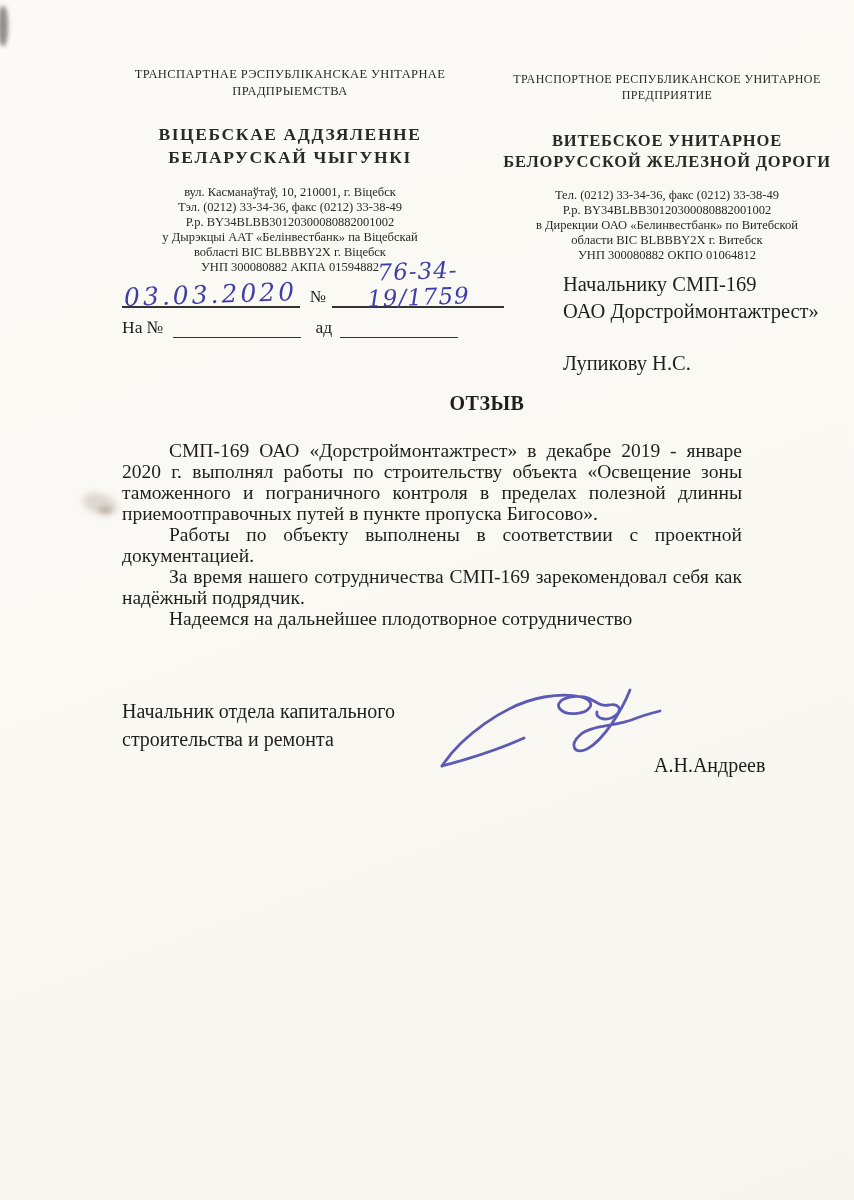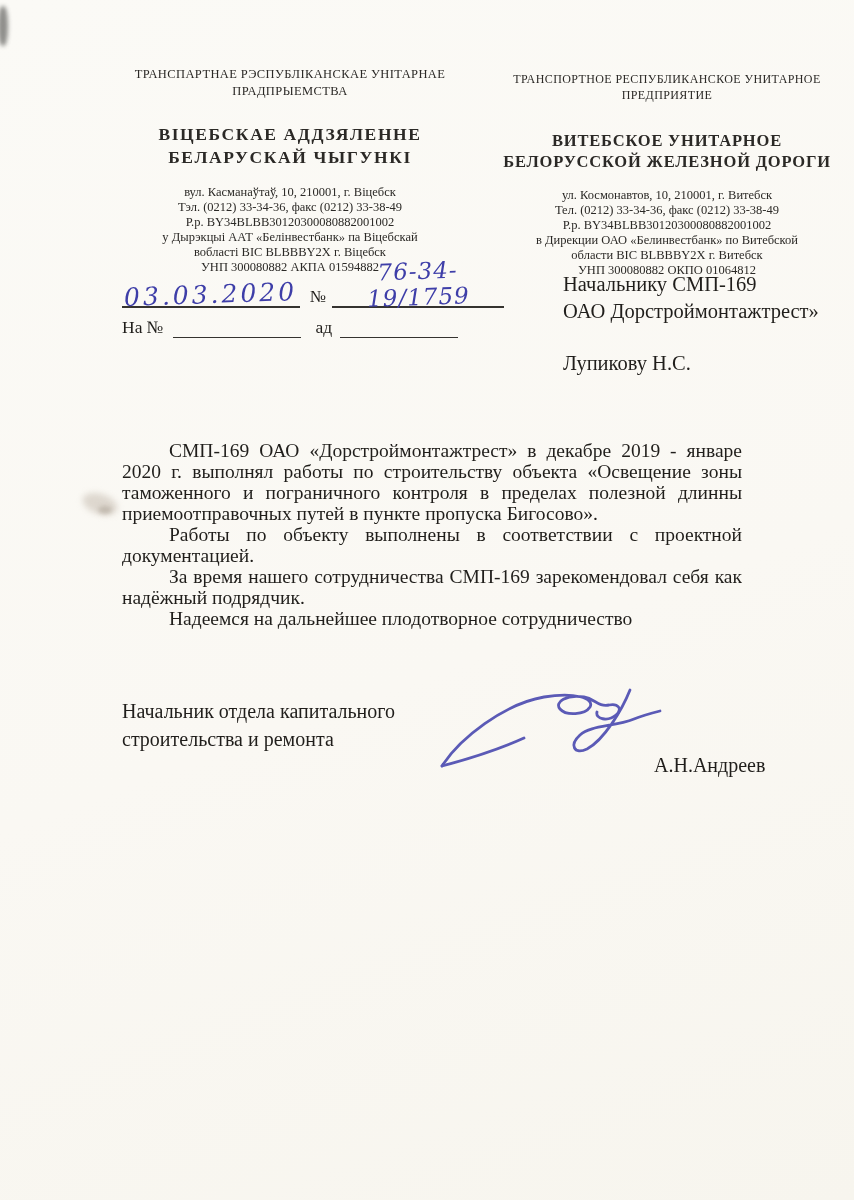--- a/index.html
+++ b/index.html
@@ -89,21 +89,20 @@
     </div>
   </div>
 
   <div class="lh-col lh-right">
     <div class="org-type">ТРАНСПОРТНОЕ РЕСПУБЛИКАНСКОЕ УНИТАРНОЕ ПРЕДПРИЯТИЕ</div>
     <div class="org-name">
       <div>ВИТЕБСКОЕ УНИТАРНОЕ</div>
       <div>БЕЛОРУССКОЙ ЖЕЛЕЗНОЙ ДОРОГИ</div>
     </div>
     <div class="addr">
-      <div>ул. Космонавтов, 10, 210001, г. Витебск</div>
       <div>Тел. (0212) 33-34-36, факс (0212) 33-38-49</div>
       <div>Р.р. BY34BLBB30120300080882001002</div>
       <div>в Дирекции ОАО «Белинвестбанк» по Витебской</div>
       <div>области BIC BLBBBY2X г. Витебск</div>
       <div>УНП 300080882 ОКПО 01064812</div>
     </div>
   </div>
 
   <div class="ref">
     <div class="ref-row1">
@@ -122,20 +121,21 @@
       <span class="blank blank2"></span>
     </div>
   </div>
 
   <div class="addressee">
     <div>Начальнику СМП-169</div>
     <div>ОАО Дорстроймонтажтрест»</div>
     <div class="name">Лупикову Н.С.</div>
   </div>
 
+  <div class="title">ОТЗЫВ</div>
 
   <div class="body-text">
     <p>СМП-169 ОАО «Дорстроймонтажтрест» в декабре 2019 - январе 2020 г. выполнял работы по строительству объекта «Освещение зоны таможенного и пограничного контроля в пределах полезной длинны приемоотправочных путей в пункте пропуска Бигосово».</p>
     <p>Работы по объекту выполнены в соответствии с проектной документацией.</p>
     <p>За время нашего сотрудничества СМП-169 зарекомендовал себя как надёжный подрядчик.</p>
     <p>Надеемся на дальнейшее плодотворное сотрудничество</p>
   </div>
 
   <div class="sig">
     <div class="sig-pos">Начальник отдела капитального строительства и ремонта</div>

